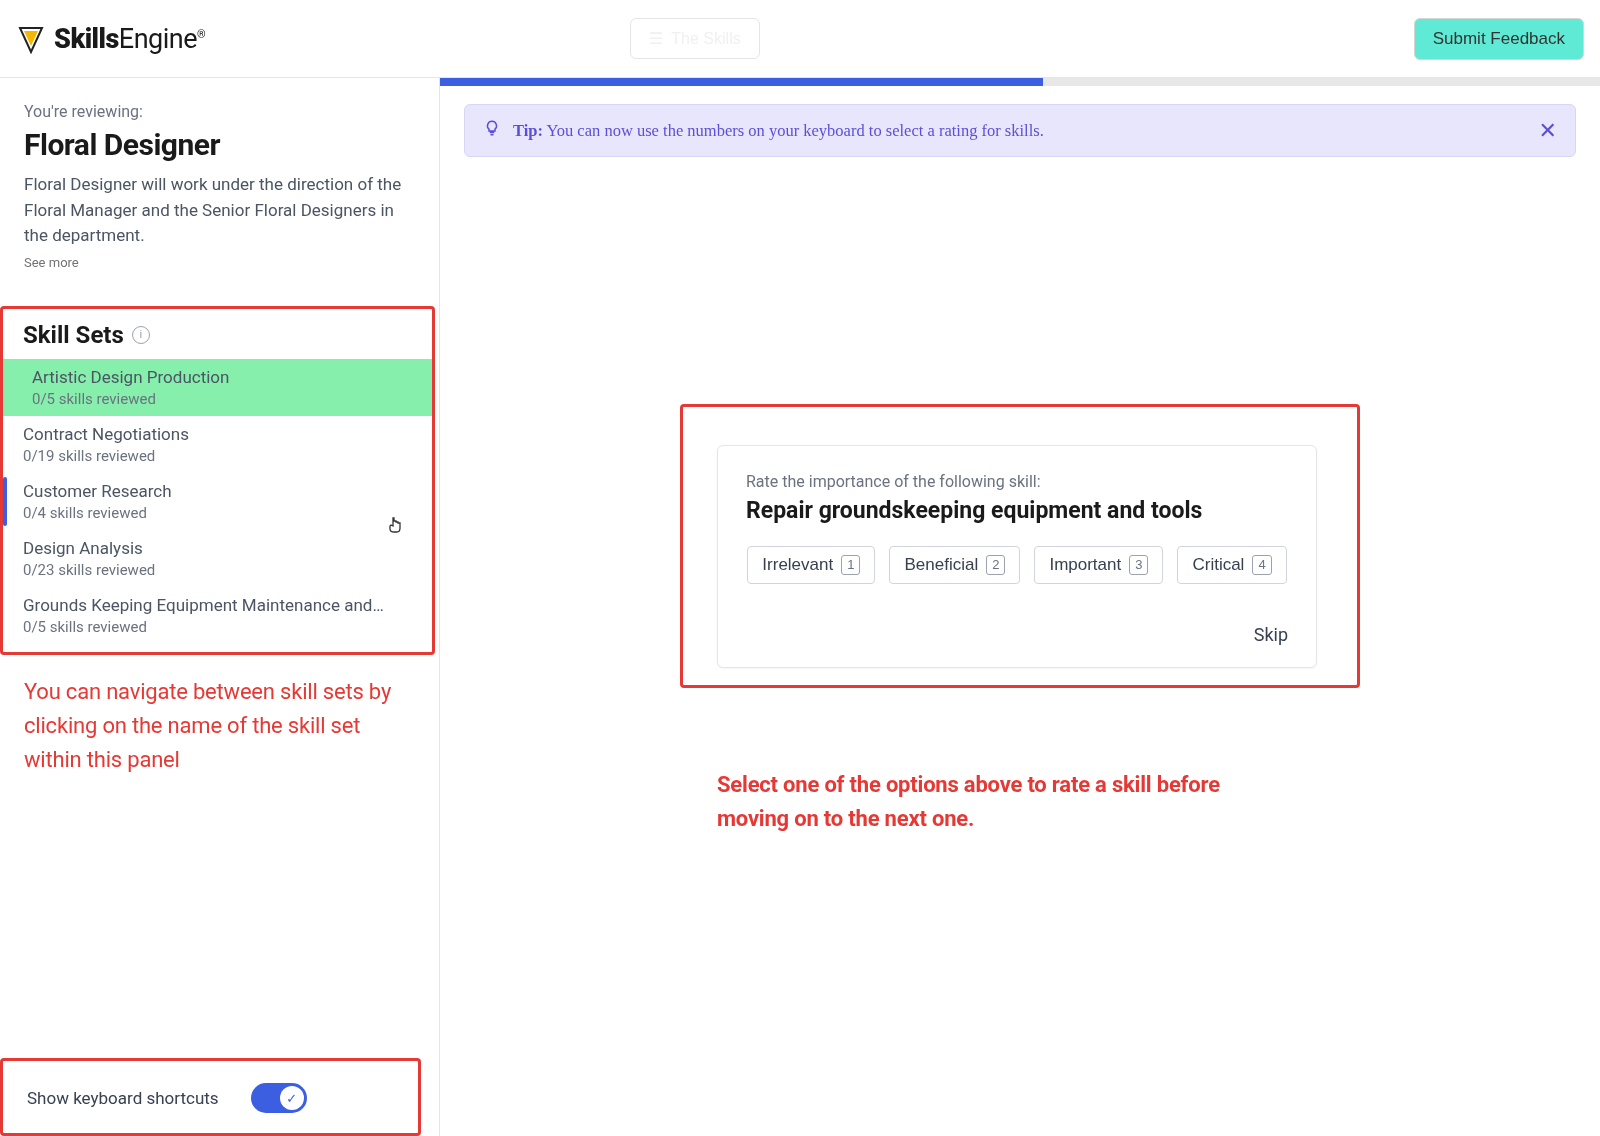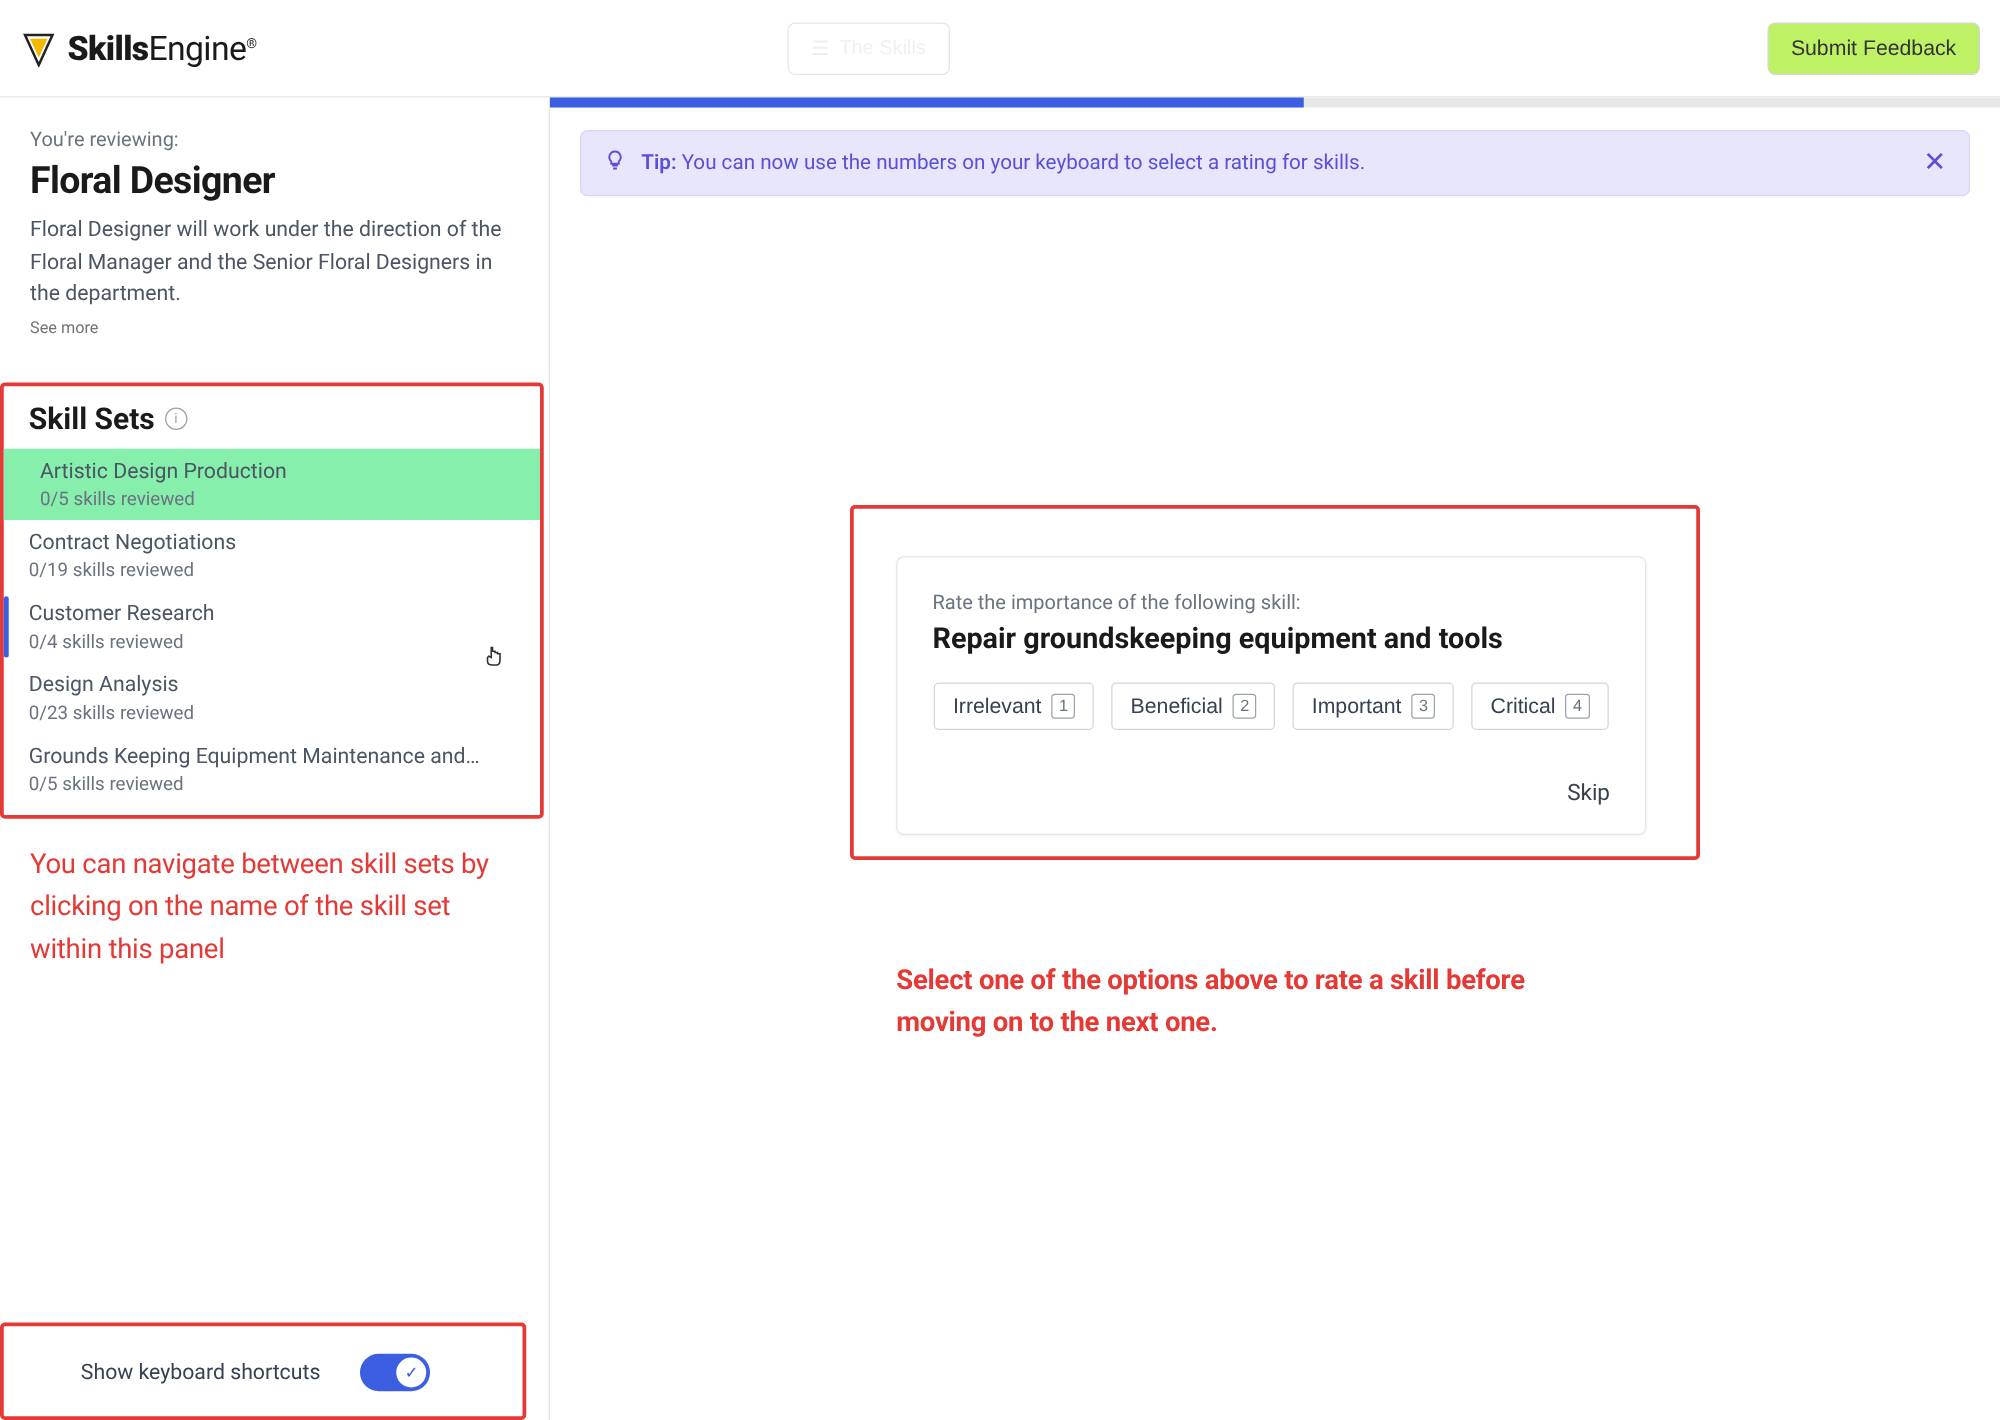--- a/index.html
+++ b/index.html
@@ -55,21 +55,21 @@
       display: flex;
       align-items: center;
       gap: 8px;
     }
     .submit-feedback-btn {
       border: 1px solid #d5d5d5;
       border-radius: 6px;
       padding: 10px 18px;
       font-size: 17px;
       color: #333;
-      background: #bef264;
+      background: #5eead4;
       cursor: pointer;
     }
     
     .layout {
       display: flex;
       height: calc(100% - 78px);
     }
     .sidebar {
       width: 440px;
       border-right: 1px solid #e5e5e5;
@@ -184,21 +184,21 @@
     .shortcuts-box {
       position: absolute;
       bottom: 0;
       left: 0;
       right: 18px;
       border: 3px solid #e53935;
       border-radius: 4px;
       padding: 22px 36px 20px 24px;
       display: flex;
       align-items: center;
-      justify-content: center;
+      justify-content: flex-start;
       gap: 32px;
     }
     .shortcuts-label {
       font-size: 17px;
       color: #374151;
     }
     .toggle {
       width: 56px;
       height: 30px;
       background: #3b5fe0;
@@ -237,20 +237,21 @@
       margin: 18px 24px 0 24px;
       background: #e8e6fc;
       border: 1px solid #d8d5f7;
       border-radius: 6px;
       padding: 14px 18px;
       display: flex;
       align-items: center;
       gap: 12px;
       color: #5b4fd8;
       font-size: 16.5px;
+      font-family: Liberation Serif, serif;
     }
     .tip-banner .bulb { flex-shrink:0; }
     .tip-label { font-weight: 600; }
     .tip-close {
       margin-left: auto;
       font-size: 22px;
       color: #5b4fd8;
       cursor: pointer;
       line-height:1;
     }

